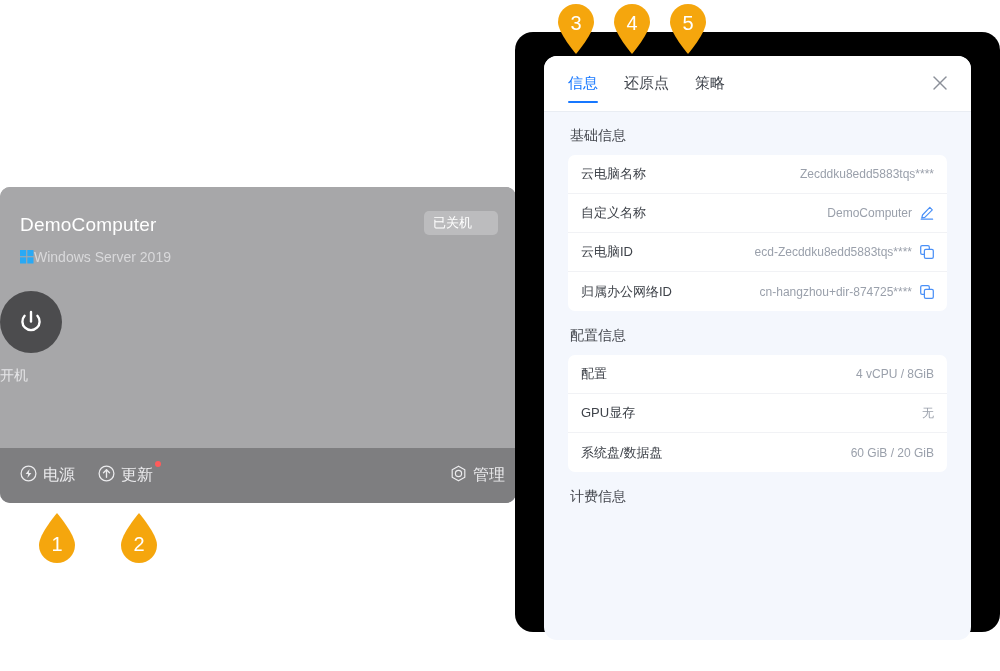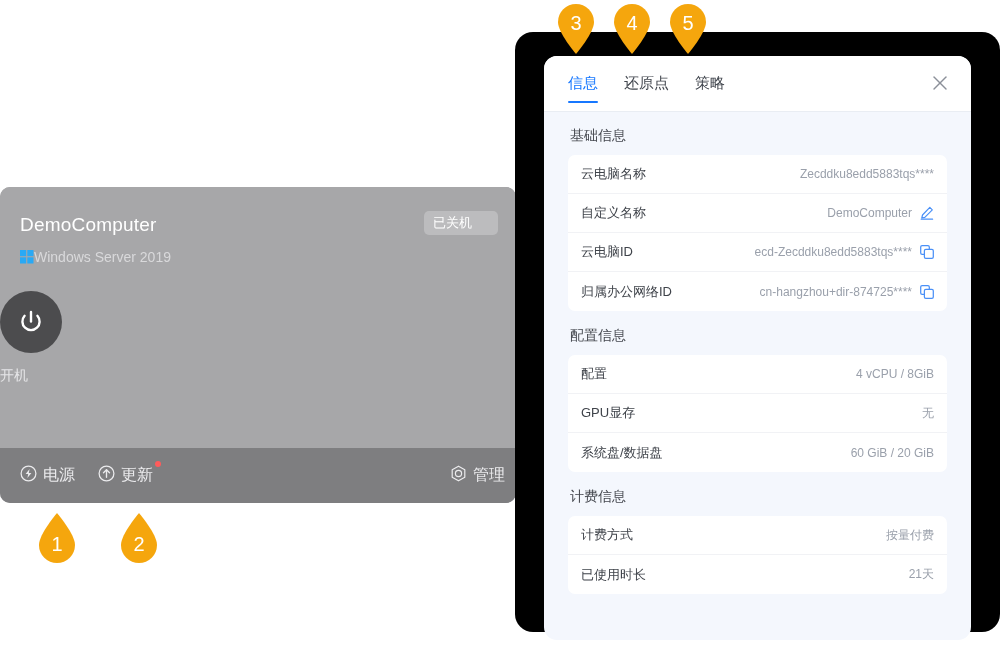--- a/index.html
+++ b/index.html
@@ -286,30 +286,20 @@
           <div class="row">
             <span class="row-label">GPU显存</span>
             <span class="row-value">无</span>
           </div>
           <div class="row">
             <span class="row-label">系统盘/数据盘</span>
             <span class="row-value">60 GiB / 20 GiB</span>
           </div>
         </div>
         <div class="sec-title">计费信息</div>
-        <div class="card">
-          <div class="row">
-            <span class="row-label">计费方式</span>
-            <span class="row-value">按量付费</span>
-          </div>
-          <div class="row">
-            <span class="row-label">已使用时长</span>
-            <span class="row-value">21天</span>
-          </div>
-        </div>
       </div>
 
   </div>
 </div>
 
 <div id="pins">
     <div class="pin up" style="left: 36px; top: 511px;">
       <svg width="42" height="54" viewBox="0 0 42 54">
         <path d="M21 2 C21 2 3 23 3 34 A18 18 0 0 0 39 34 C39 23 21 2 21 2 Z" fill="#f5a60d"></path>
       </svg>

